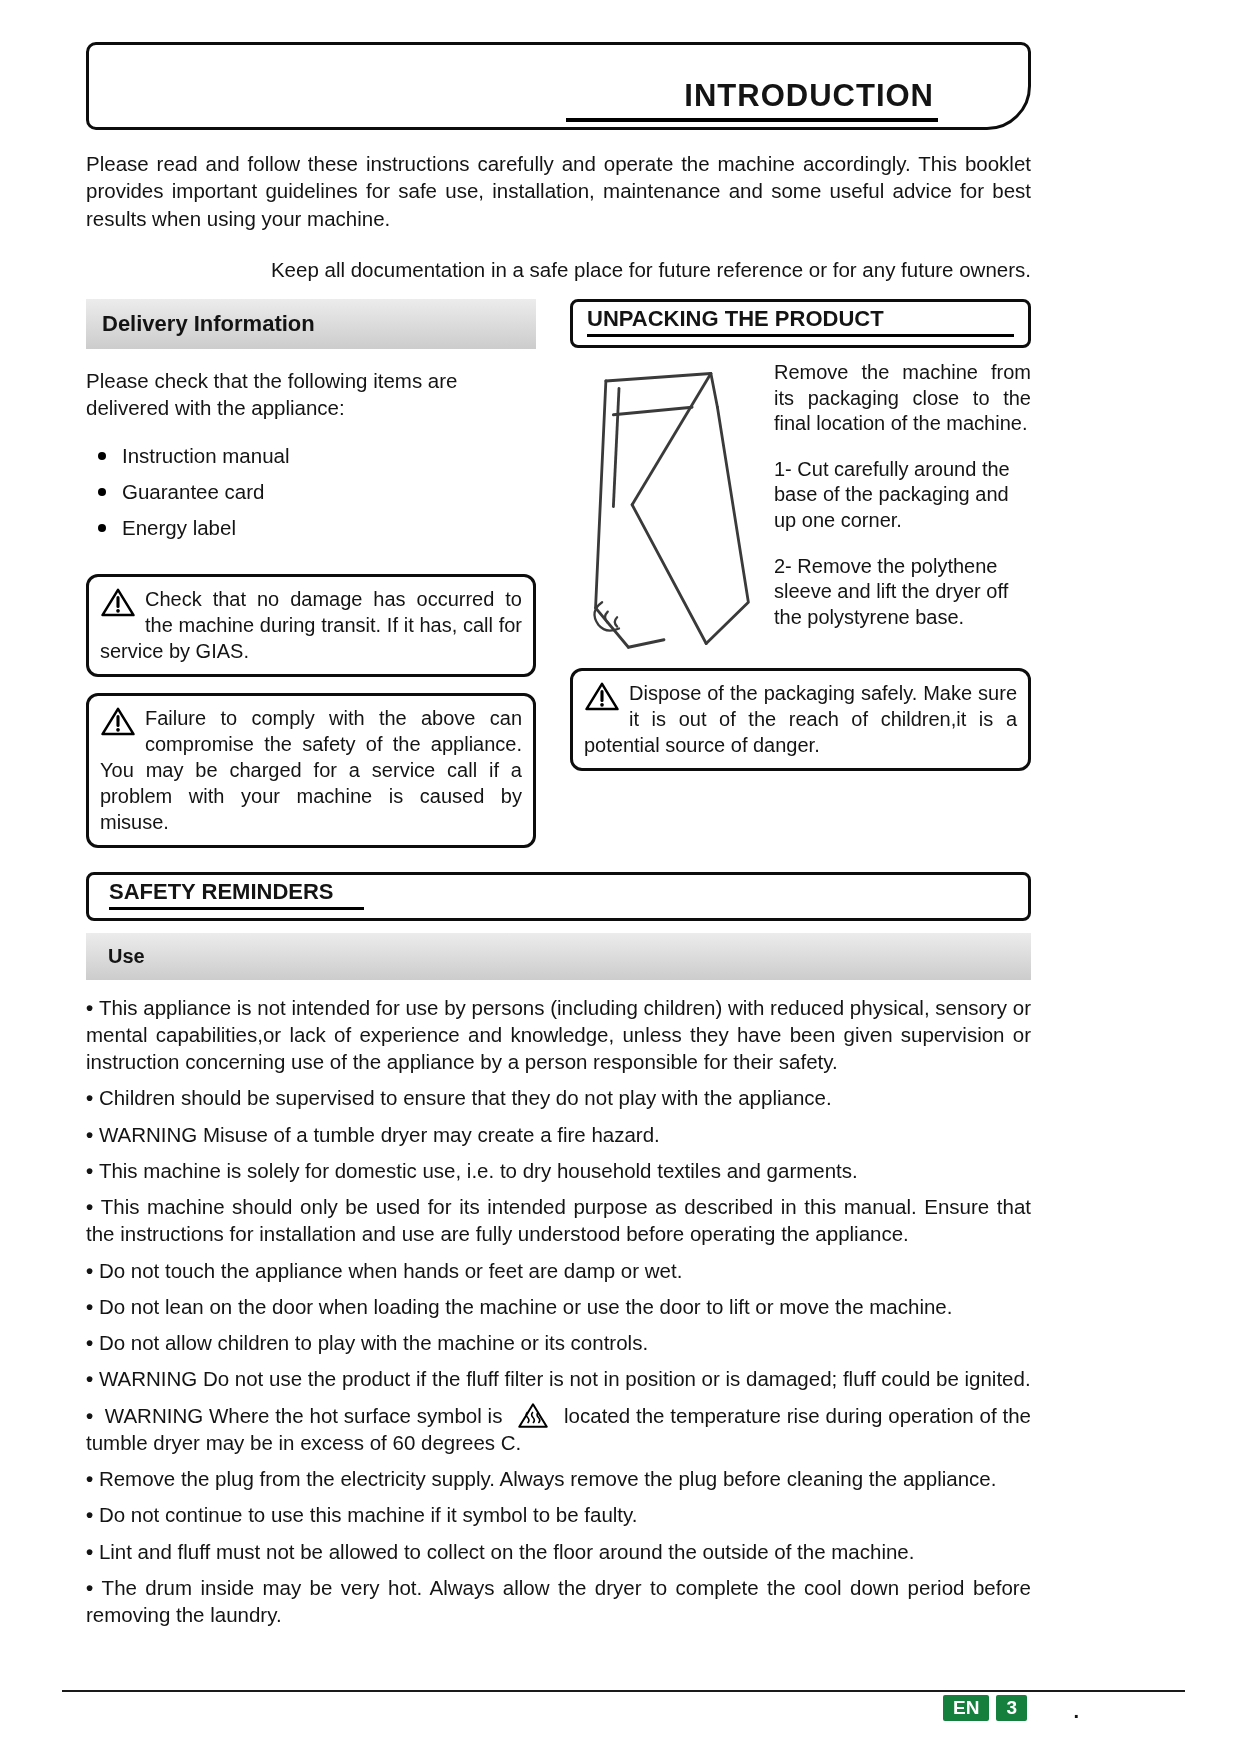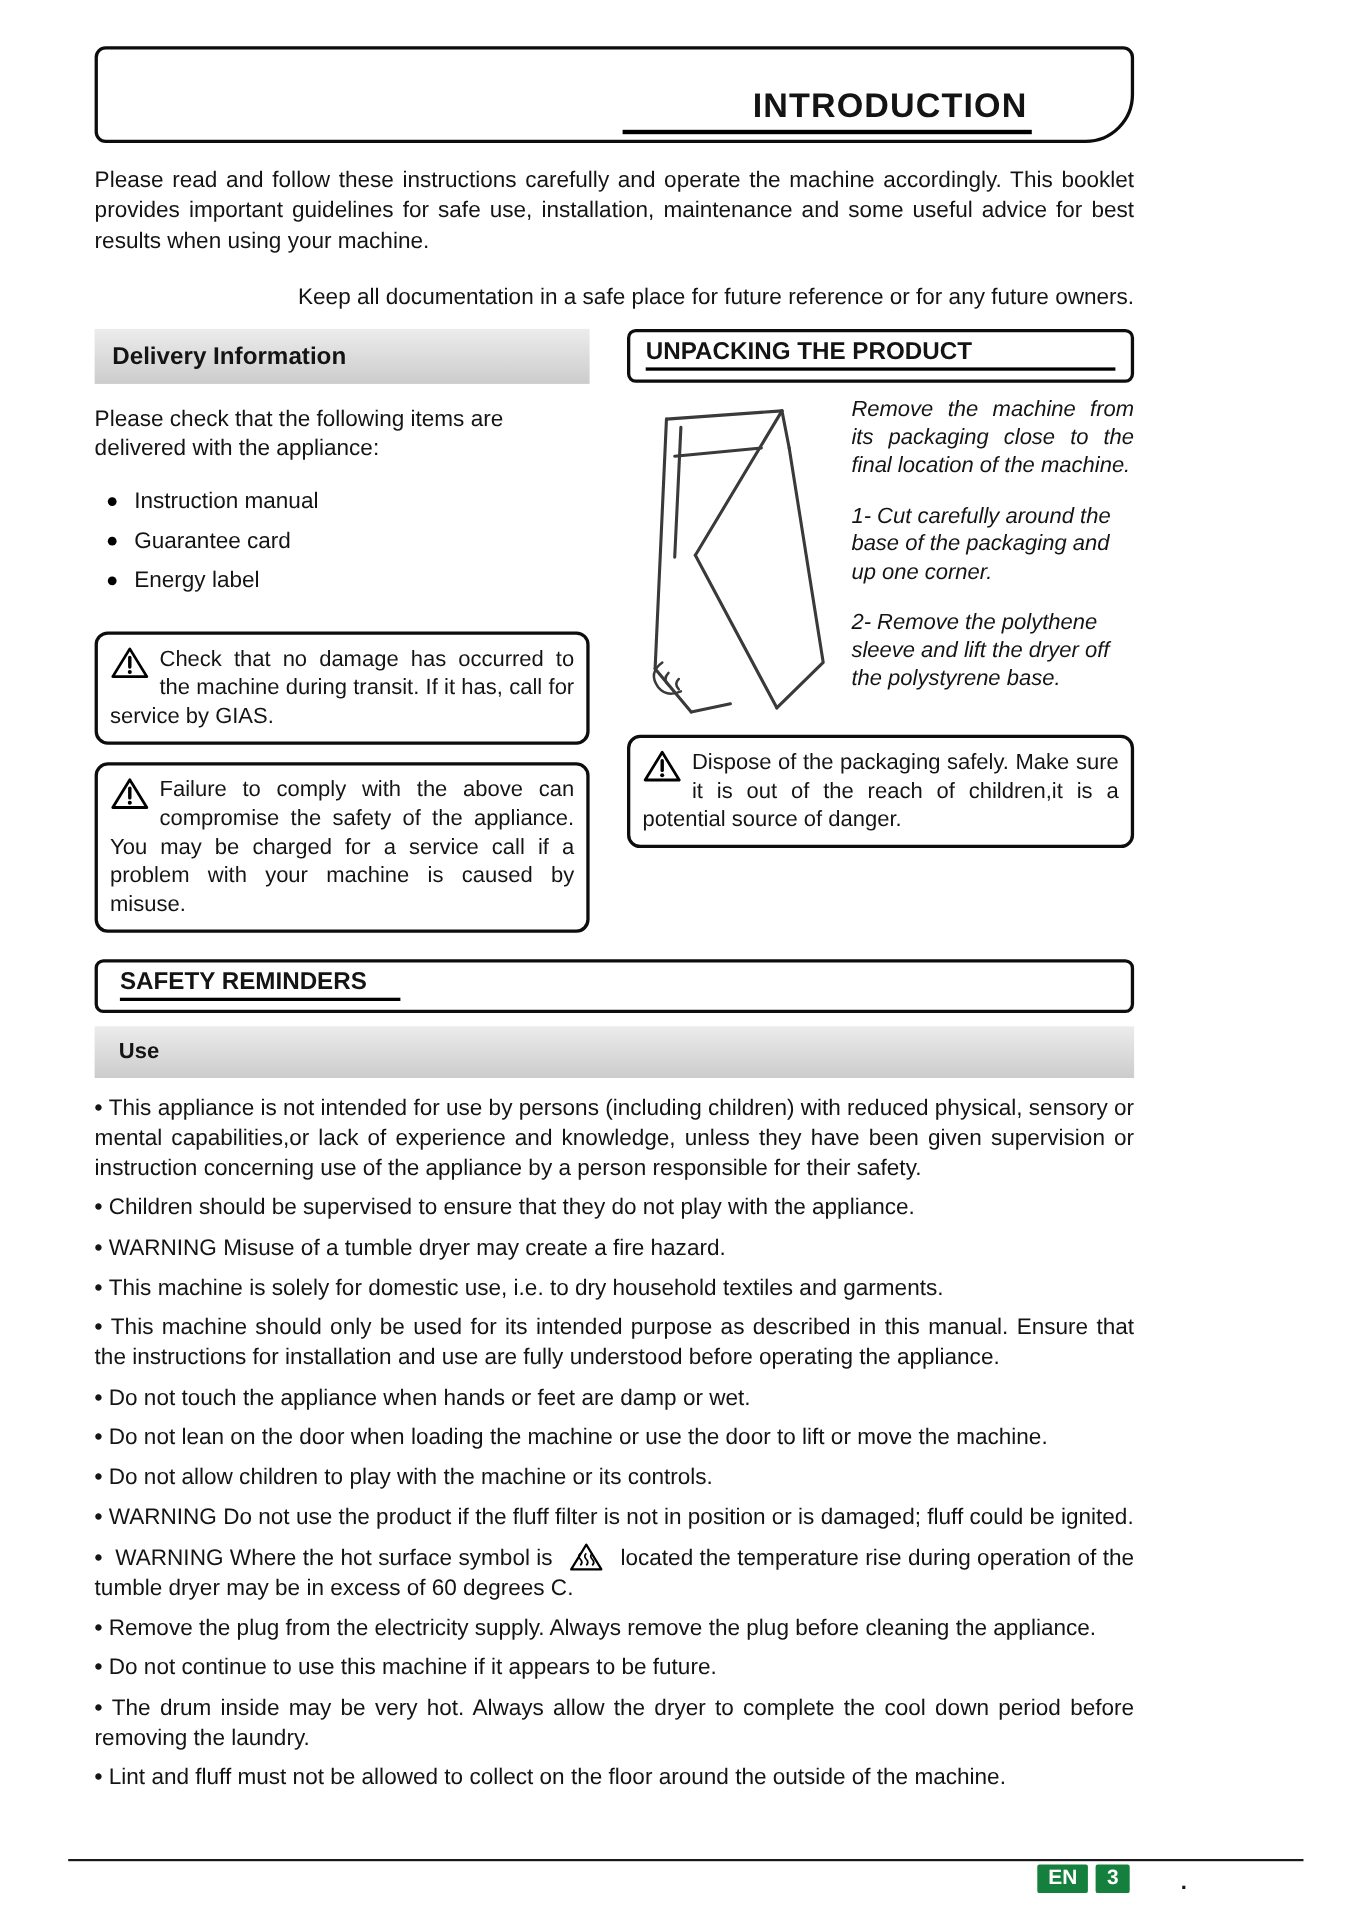--- a/index.html
+++ b/index.html
@@ -94,21 +94,21 @@
     border-bottom: 3px solid #000;
     padding-bottom: 2px;
   }
   .col-right .boxed-header { margin-bottom: 12px; }
   .col-right .boxed-header .underlined { width: 100%; }
 
   .figure-row { display: flex; gap: 16px; }
   .figure { flex: 0 0 188px; padding-top: 6px; }
   .figure svg { display: block; }
   .figure-text { flex: 1; }
-  .figure-text p { font-size: 20px; line-height: 1.28; margin-bottom: 20px; font-style: italic; }
+  .figure-text p { font-size: 20px; line-height: 1.28; margin-bottom: 20px; }
   .figure-text .lead { text-align: justify; }
 
   .col-right .warn-box { margin-top: 2px; }
 
   
   .safety-header { margin-top: 8px; }
   .safety-header .underlined { padding-right: 30px; margin-left: 6px; }
   .use-bar { margin-top: 12px; margin-bottom: 14px; font-size: 20px; padding-left: 22px; }
 
   .safety-list .s-item {
@@ -269,23 +269,23 @@
         <svg viewBox="0 0 36 32" width="30" height="27" aria-hidden="true">
           <path d="M18 2.5 L34.5 29.5 H1.5 Z" fill="none" stroke="#000" stroke-width="2.4" stroke-linejoin="round"></path>
           <path d="M11.5 25 c2.2 -2.2 2.2 -4.4 0 -6.6 c-2.2 -2.2 -2.2 -4.4 0 -6.4" fill="none" stroke="#000" stroke-width="1.9"></path>
           <path d="M18 25 c2.2 -2.2 2.2 -4.4 0 -6.6 c-2.2 -2.2 -2.2 -4.4 0 -6.4" fill="none" stroke="#000" stroke-width="1.9"></path>
           <path d="M24.5 25 c2.2 -2.2 2.2 -4.4 0 -6.6 c-2.2 -2.2 -2.2 -4.4 0 -6.4" fill="none" stroke="#000" stroke-width="1.9"></path>
         </svg>
       </span>
       <span>located the temperature rise during operation of the tumble dryer may be in excess of 60 degrees C.</span>
     </p>
     <p class="s-item">Remove the plug from the electricity supply. Always remove the plug before cleaning the appliance.</p>
-    <p class="s-item">Do not continue to use this machine if it appears to be future.</p>
+    <p class="s-item">Do not continue to use this machine if it symbol to be faulty.</p>
+    <p class="s-item">Lint and fluff must not be allowed to collect on the floor around the outside of the machine.</p>
     <p class="s-item">The drum inside may be very hot. Always allow the dryer to complete the cool down period before removing the laundry.</p>
-    <p class="s-item">Lint and fluff must not be allowed to collect on the floor around the outside of the machine.</p>
   </div>
 
 </div>
 
 <div class="footer">
   <div class="badges">
     <span class="badge">EN</span>
     <span class="badge">3</span>
   </div>
   <span class="footer-dot">.</span>

